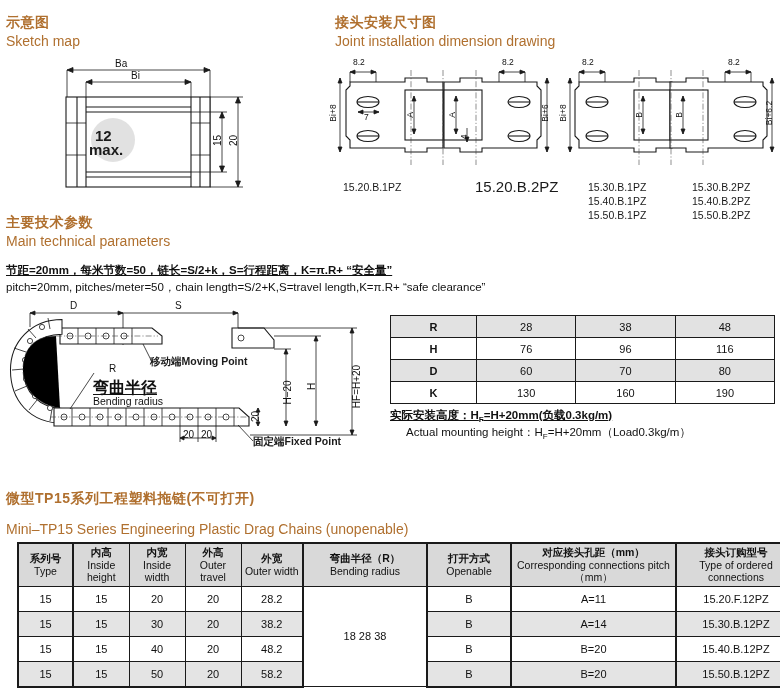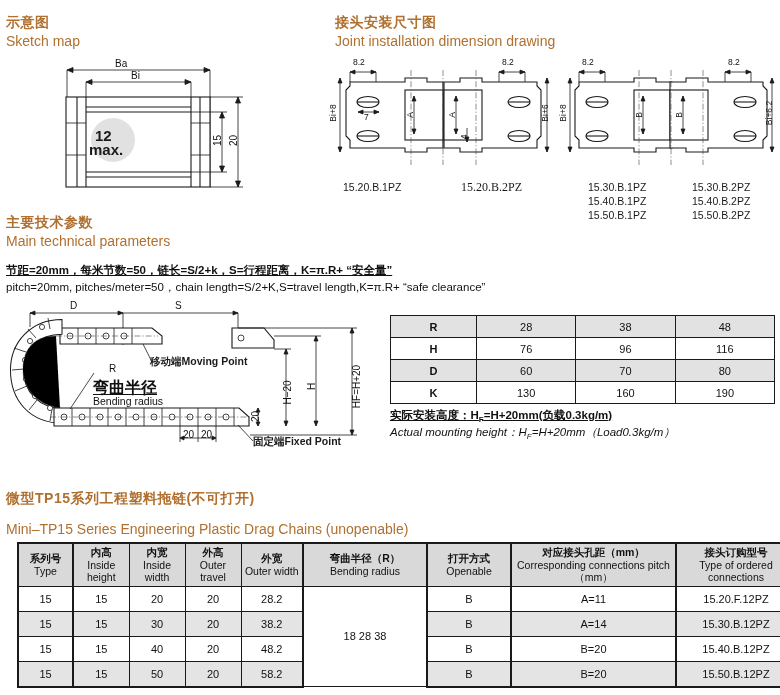--- a/index.html
+++ b/index.html
@@ -223,21 +223,21 @@
   <div class="abs dim-sm" style="left:161px;top:-3px;">8.2</div>
   <div class="abs dim-sm rot" style="left:-13px;top:48px;transform:rotate(-90deg);">Bi+8</div>
   <div class="abs dim-sm rot" style="left:190px;top:48px;transform:rotate(-90deg);">Bi+6.2</div>
   <div class="abs dim-sm rot" style="left:69px;top:50px;transform:rotate(-90deg);">B</div>
   <div class="abs dim-sm rot" style="left:109px;top:50px;transform:rotate(-90deg);">B</div>
 </div>
 
 <div class="abs" style="left:343px;top:180px;font-size:10.5px;line-height:14px;">
   <div>15.20.B.1PZ</div>
 </div>
-<div class="abs" style="left:461px;top:180px;font-size:12px;line-height:14px;font-family:Liberation Serif, serif;">
+<div class="abs" style="left:475px;top:180px;font-size:15px;line-height:14px;">
   <div>15.20.B.2PZ</div>
 </div>
 <div class="abs" style="left:588px;top:180px;font-size:10.5px;line-height:14px;">
   <div>15.30.B.1PZ</div>
   <div>15.40.B.1PZ</div>
   <div>15.50.B.1PZ</div>
 </div>
 <div class="abs" style="left:692px;top:180px;font-size:10.5px;line-height:14px;">
   <div>15.30.B.2PZ</div>
   <div>15.40.B.2PZ</div>
@@ -399,21 +399,21 @@
         <td>160</td>
         <td>190</td>
       </tr>
     </tbody>
   </table>
 </div>
 
 <div class="abs body-cn" style="left:390px;top:408px;">
   <span>实际安装高度：H</span><sub style="font-size:8px">F</sub><span>=H+20mm(负载0.3kg/m)</span>
 </div>
-<div class="abs body-en" style="left:390px;top:425px;font-style:italic;">
+<div class="abs body-en" style="left:406px;top:425px;">
   <span>Actual mounting height：H</span><sub style="font-size:8px">F</sub><span>=H+20mm（Load0.3kg/m）</span>
 </div>
 
 <div class="abs hd-cn" style="left:6px;top:490px;">微型TP15系列工程塑料拖链(不可打开)</div>
 <div class="abs hd-en" style="left:6px;top:509px;margin-top:12px;">Mini–TP15 Series Engineering Plastic Drag Chains (unopenable)</div>
 
 <div class="abs" style="left:1px;top:542px;padding-left:16px;">
   <table class="grid" id="product">
     <colgroup>
       <col style="width:55px">

